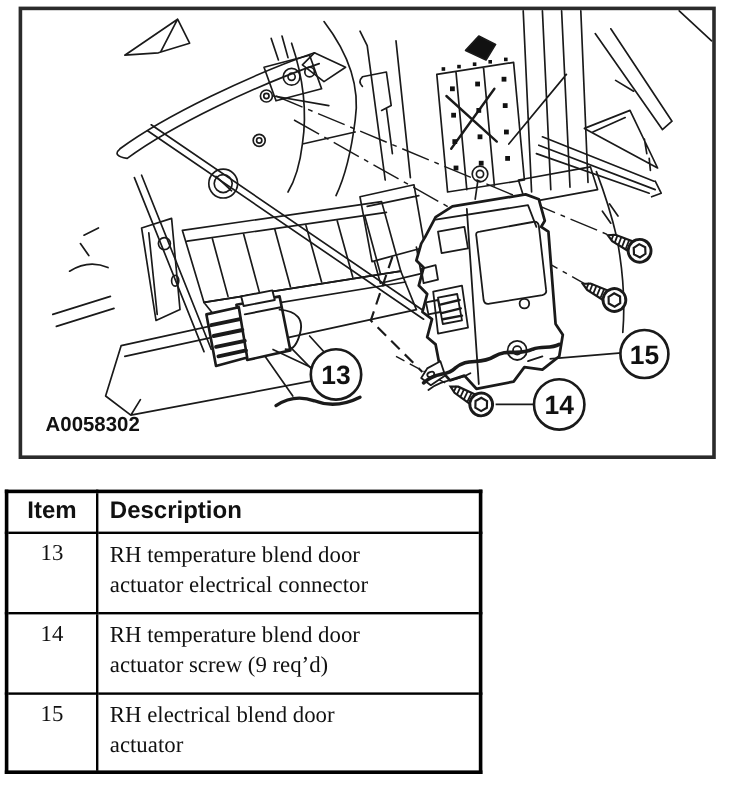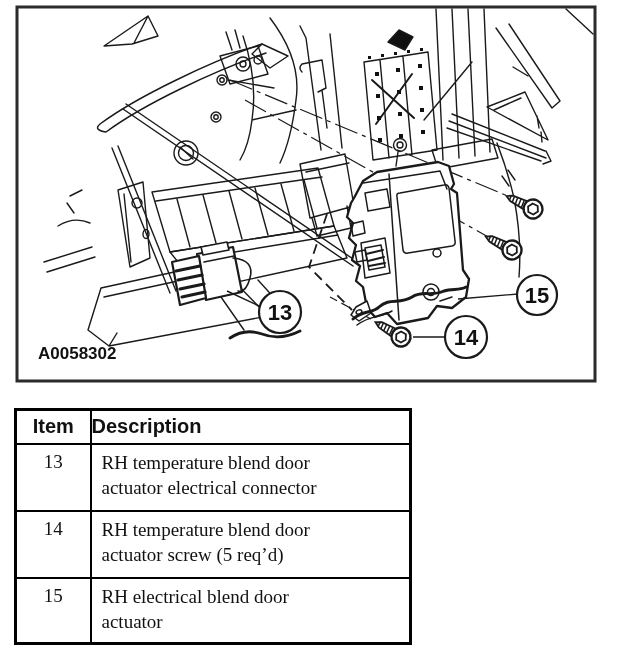--- a/index.html
+++ b/index.html
@@ -2,28 +2,28 @@
 <html><head>
 <meta charset="utf-8">
 <style>
   html,body{margin:0;padding:0;background:#fff;}
   body{width:618px;height:657px;position:relative;font-family:"Liberation Sans",sans-serif;}
   .stage{position:absolute;left:0;top:0;width:618px;height:579px;background:#fff;}
   svg text{user-select:none;}
   .figure-svg{position:absolute;left:0;top:0;}
   .callout-num{font-family:"Liberation Sans",sans-serif;font-weight:bold;font-size:22px;fill:#111;}
   .figure-id{font-family:"Liberation Sans",sans-serif;font-weight:bold;font-size:17px;fill:#111;}
-  .parts-table{position:absolute;left:14px;top:408px;width:398px;border-collapse:collapse;table-layout:fixed;}
+  .parts-table{position:absolute;left:4px;top:408px;width:398px;border-collapse:collapse;table-layout:fixed;}
   .parts-table th,.parts-table td{border:2px solid #000;vertical-align:top;}
   .parts-table{border:3px solid #000;}
   .col-item{width:75px;}
   .parts-table th{font-family:"Liberation Sans",sans-serif;font-weight:bold;font-size:20px;color:#111;
     padding:4px 0 5px 0;text-align:left;}
   .parts-table th.h-item{text-align:center;}
-  .parts-table th.h-desc{}
+  .parts-table th.h-desc{padding-left:10px;}
   .parts-table td{font-family:"Liberation Serif",serif;font-size:19px;color:#111;}
   .parts-table td.c-item{text-align:center;padding-top:6px;height:56px;}
   .parts-table tr.row-tall td.c-item{height:58px;}
   .parts-table td.c-desc{padding:5px 6px 5px 10px;margin-left:33px;}
   .parts-table td.c-desc .wrap{max-width:248px;line-height:25px;}
 </style>
 </head>
 <body>
 
 <div class="stage">
@@ -188,21 +188,21 @@
     <tbody>
       <tr class="row-tall">
         <td class="c-item">13</td>
         <td class="c-desc">
             <div class="wrap">RH temperature blend door actuator electrical connector</div>
           </td>
       </tr>
       <tr class="row-tall">
         <td class="c-item">14</td>
         <td class="c-desc">
-            <div class="wrap">RH temperature blend door actuator screw (5 req’d)</div>
+            <div class="wrap">RH temperature blend door actuator screw (9 req’d)</div>
           </td>
       </tr>
       <tr>
         <td class="c-item">15</td>
         <td class="c-desc">
             <div class="wrap">RH electrical blend door actuator</div>
           </td>
       </tr>
     </tbody>
   </table>

